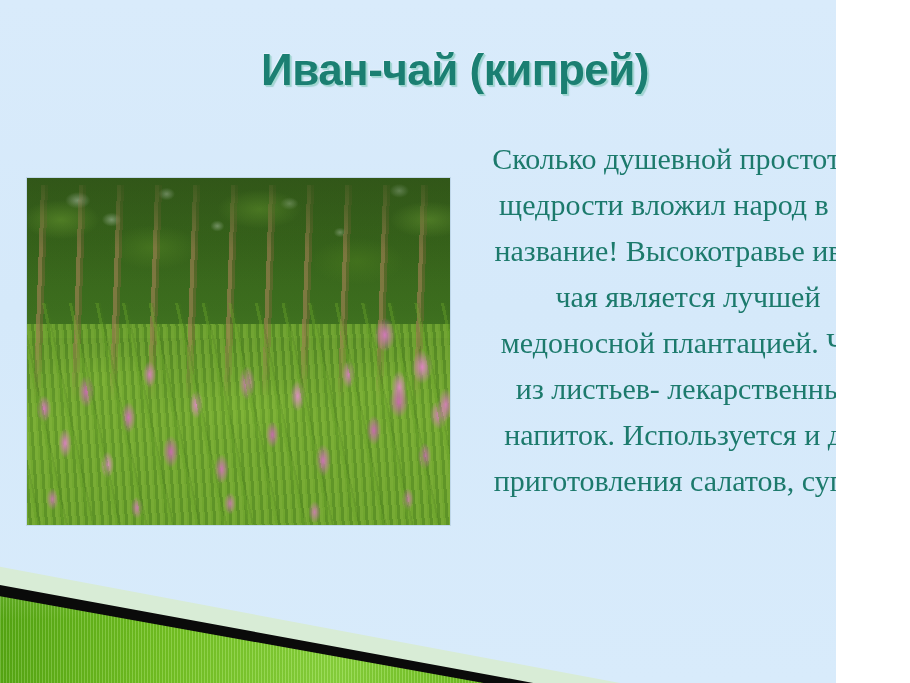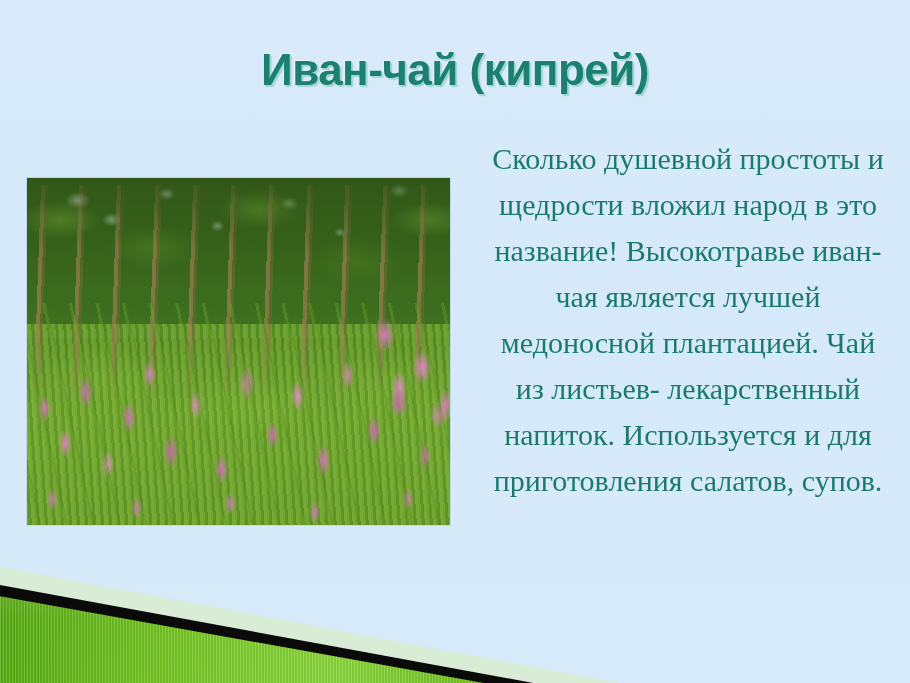--- a/index.html
+++ b/index.html
@@ -2,21 +2,21 @@
 <html><head>
 <meta charset="utf-8">
 <style>
   html, body {
     margin: 0;
     padding: 0;
     background: #ffffff;
   }
   #slide {
     position: relative;
-    width: 910px;
+    width: 836px;
     height: 683px;
     overflow: hidden;
     background: #d7eafa;
     font-family: "Liberation Sans", sans-serif;
   }
   
   .bg-wash {
     position: absolute;
     inset: 0;
     background: linear-gradient(180deg, #d9ebfb 0%, #d5e9fa 45%, #d8ebfb 100%);

